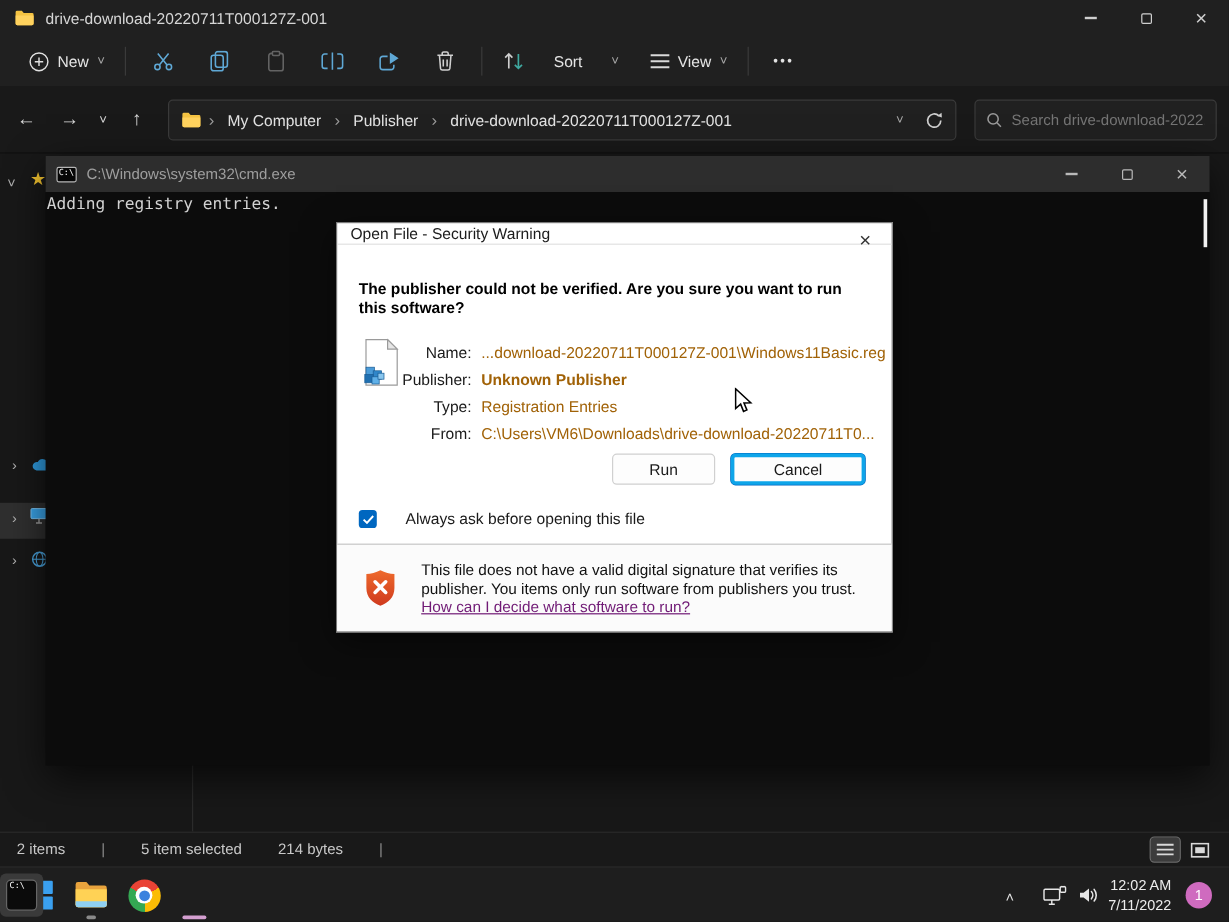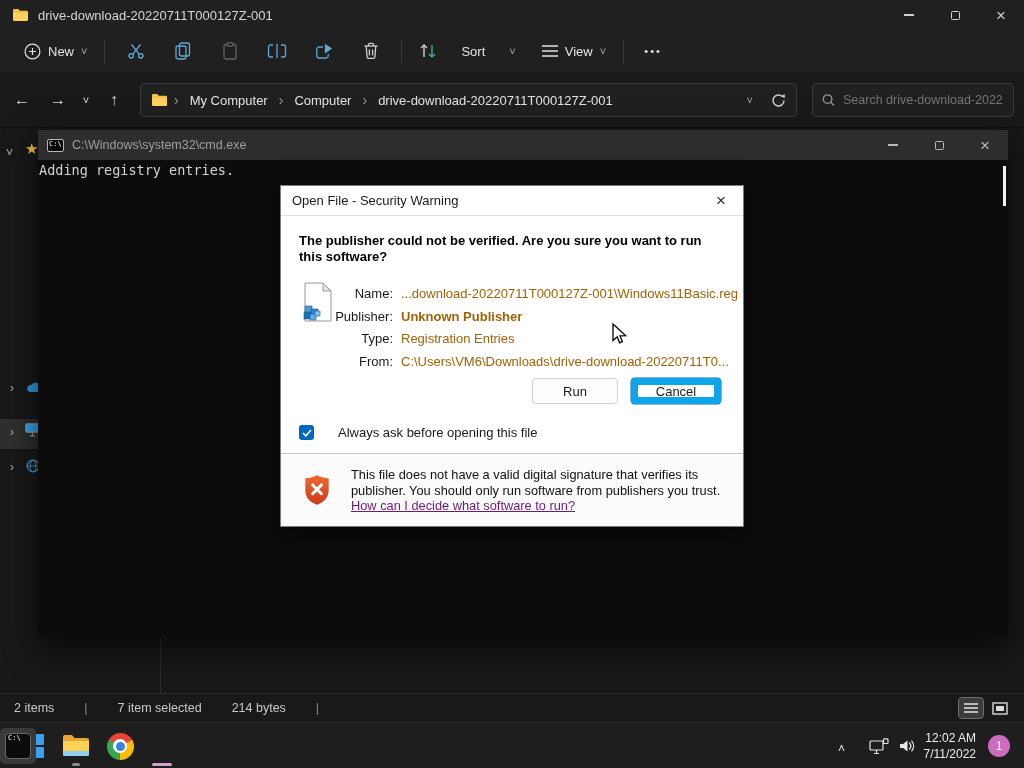--- a/index.html
+++ b/index.html
@@ -71,37 +71,37 @@
                   padding-left:1px; }
   #cmd-controls .win-btn { color:#b9b9b9; }
   #cmd-output { position:absolute; left:1px; top:32px; font-family:"DejaVu Sans Mono", monospace;
                 font-size:13.5px; color:#d2d2d2; white-space:pre; }
   #cmd-scrollthumb { position:absolute; right:2px; top:36px; width:3px; height:40px; background:#f2f2f2; }
 
   
   #dialog { position:absolute; left:280px; top:185px; width:464px; height:342px; background:#ffffff;
             border:1px solid #7a7a7a; box-shadow:0 8px 26px rgba(0,0,0,.55); z-index:20;
             color:#1a1a1a; }
-  #dlg-titlebar { position:absolute; left:0; top:0; right:0; height:30px; display:flex; align-items:center;
+  #dlg-titlebar { position:absolute; left:0; top:0; right:0; height:18px; display:flex; align-items:center;
                   padding-left:11px; border-bottom:1px solid #e2e2e2; }
   #dlg-title { font-size:13px; color:#1b1b1b; }
   #dlg-close { position:absolute; right:0; top:0; width:44px; height:30px; display:flex;
                align-items:center; justify-content:center; color:#333; font-size:17px; }
   #dlg-heading { position:absolute; left:18px; top:47px; width:428px; font-size:13px; font-weight:bold;
                  line-height:16px; color:#000; }
   #dlg-fileicon { position:absolute; left:20px; top:96px; }
   #dlg-fields { position:absolute; left:0; top:100px; width:100%; }
   .f-row { display:flex; align-items:baseline; height:22.5px; }
   .f-label { width:120px; text-align:right; padding-right:8px; font-size:13px; color:#1a1a1a; }
   .f-value { font-size:13px; color:#a16207; white-space:nowrap; }
   .f-bold .f-value { font-weight:bold; }
   #dlg-buttons { position:absolute; right:22px; top:192px; display:flex; gap:13px; }
   .dlg-btn { width:86px; height:26px; border-radius:4px; background:#fdfdfd; border:1px solid #d0d0d0;
              font-size:13px; color:#1a1a1a; display:flex; align-items:center; justify-content:center; }
-  #cancel-btn { width:90px; border:7px solid #0ea5e9; box-shadow:0 0 0 .5px #0067c0; }
+  #cancel-btn { width:112px; border:3px solid #0ea5e9; box-shadow:0 0 0 .5px #0067c0; }
   #dlg-checkrow { position:absolute; left:18px; top:239px; display:flex; align-items:center; gap:24px; }
   #dlg-checkbox { width:15px; height:15px; background:#0067c0; border-radius:3px; display:flex;
                   align-items:center; justify-content:center; }
   #dlg-checklabel { font-size:13px; color:#1a1a1a; }
   #dlg-footer { position:absolute; left:0; bottom:0; right:0; height:73px; background:#fbfbfb;
                 border-top:1px solid #c6c6c6; }
   #shield { position:absolute; left:21px; top:20px; }
   #warn-text { position:absolute; left:70px; top:13px; width:372px; font-size:12.8px; line-height:15.5px;
                color:#111; }
   #warn-link { position:absolute; left:70px; top:44px; font-size:12.8px; color:#701a75;
@@ -252,21 +252,21 @@
     <div class="nav-btn" style="left:100px;">↑</div>
 
     <div id="addressbar">
       <svg width="17" height="14" viewBox="0 0 17 14">
           <path d="M1 2.2 a1.2 1.2 0 0 1 1.2-1.2 h4 l1.6 1.8 h7 a1.2 1.2 0 0 1 1.2 1.2 V11.6 a1.4 1.4 0 0 1-1.4 1.4 H2.4 A1.4 1.4 0 0 1 1 11.6 z" fill="#f5c342"></path>
           <path d="M1 5 h15 V11.6 a1.4 1.4 0 0 1-1.4 1.4 H2.4 A1.4 1.4 0 0 1 1 11.6 z" fill="#ffd25e"></path>
         </svg>
       <span class="crumb-sep">›</span>
       <span class="crumb">My Computer</span>
       <span class="crumb-sep">›</span>
-      <span class="crumb">Computer</span>
+      <span class="crumb">Publisher</span>
       <span class="crumb-sep">›</span>
       <span class="crumb">drive-download-20220711T000127Z-001</span>
       <div id="addr-right">
         <span class="chev">˅</span>
         <svg width="15" height="15" viewBox="0 0 15 15">
             <g fill="none" stroke="#cfcfcf" stroke-width="1.4">
               <path d="M13 7.5 a5.5 5.5 0 1 1-1.6-3.9"></path>
             </g>
             <path d="M13.6 1 L13.9 5 L10 3.6 z" fill="#cfcfcf"></path>
           </svg>
@@ -306,21 +306,21 @@
         <ellipse cx="7" cy="7" rx="2.8" ry="5.8" fill="none" stroke="#4aa3dd" stroke-width="0.9"></ellipse>
         <path d="M1.2 7 h11.6" stroke="#4aa3dd" stroke-width="0.9"></path>
       </svg>
 
     <div id="side-divider"></div>
   </div>
 
   <div id="exp-statusbar">
     <span>2 items</span>
     <span class="st-div">|</span>
-    <span>7 item selected</span>
+    <span>5 item selected</span>
     <span>214 bytes</span>
     <span class="st-div">|</span>
     <div id="status-views">
       <div class="view-toggle sel">
         <svg width="16" height="12" viewBox="0 0 16 12">
             <g stroke="#d9d9d9" stroke-width="1.6">
               <line x1="1" y1="2" x2="15" y2="2"></line>
               <line x1="1" y1="6" x2="15" y2="6"></line>
               <line x1="1" y1="10" x2="15" y2="10"></line>
             </g>
@@ -413,21 +413,21 @@
     <svg id="shield" width="30" height="32" viewBox="0 0 24 26">
       <defs>
           <linearGradient id="shg" x1="0" y1="0" x2="0" y2="1">
             <stop offset="0" stop-color="#ee6a2c"></stop>
             <stop offset="1" stop-color="#cf3a1e"></stop>
           </linearGradient>
         </defs>
       <path d="M12 1 C9 2.6 5.5 3.4 2.5 3.6 V13 c0 6.2 4.1 10.2 9.5 12 c5.4-1.8 9.5-5.8 9.5-12 V3.6 C18.5 3.4 15 2.6 12 1 z" fill="url(#shg)"></path>
       <path d="M8.4 8.8 L15.6 16 M15.6 8.8 L8.4 16" stroke="#fff" stroke-width="2.4" stroke-linecap="round"></path>
     </svg>
-    <div id="warn-text">This file does not have a valid digital signature that verifies its publisher.  You should only run software from publishers you trust.</div>
+    <div id="warn-text">This file does not have a valid digital signature that verifies its publisher.  You items only run software from publishers you trust.</div>
     <div id="warn-link">How can I decide what software to run?</div>
   </div>
 </div>
 
 <div id="taskbar">
   <div class="tb-app" style="left:16px;">
     <svg width="26" height="26" viewBox="0 0 26 26">
         <g fill="#3aa0f0">
           <rect x="1" y="1" width="11" height="11" rx="1"></rect>
           <rect x="14" y="1" width="11" height="11" rx="1"></rect>

